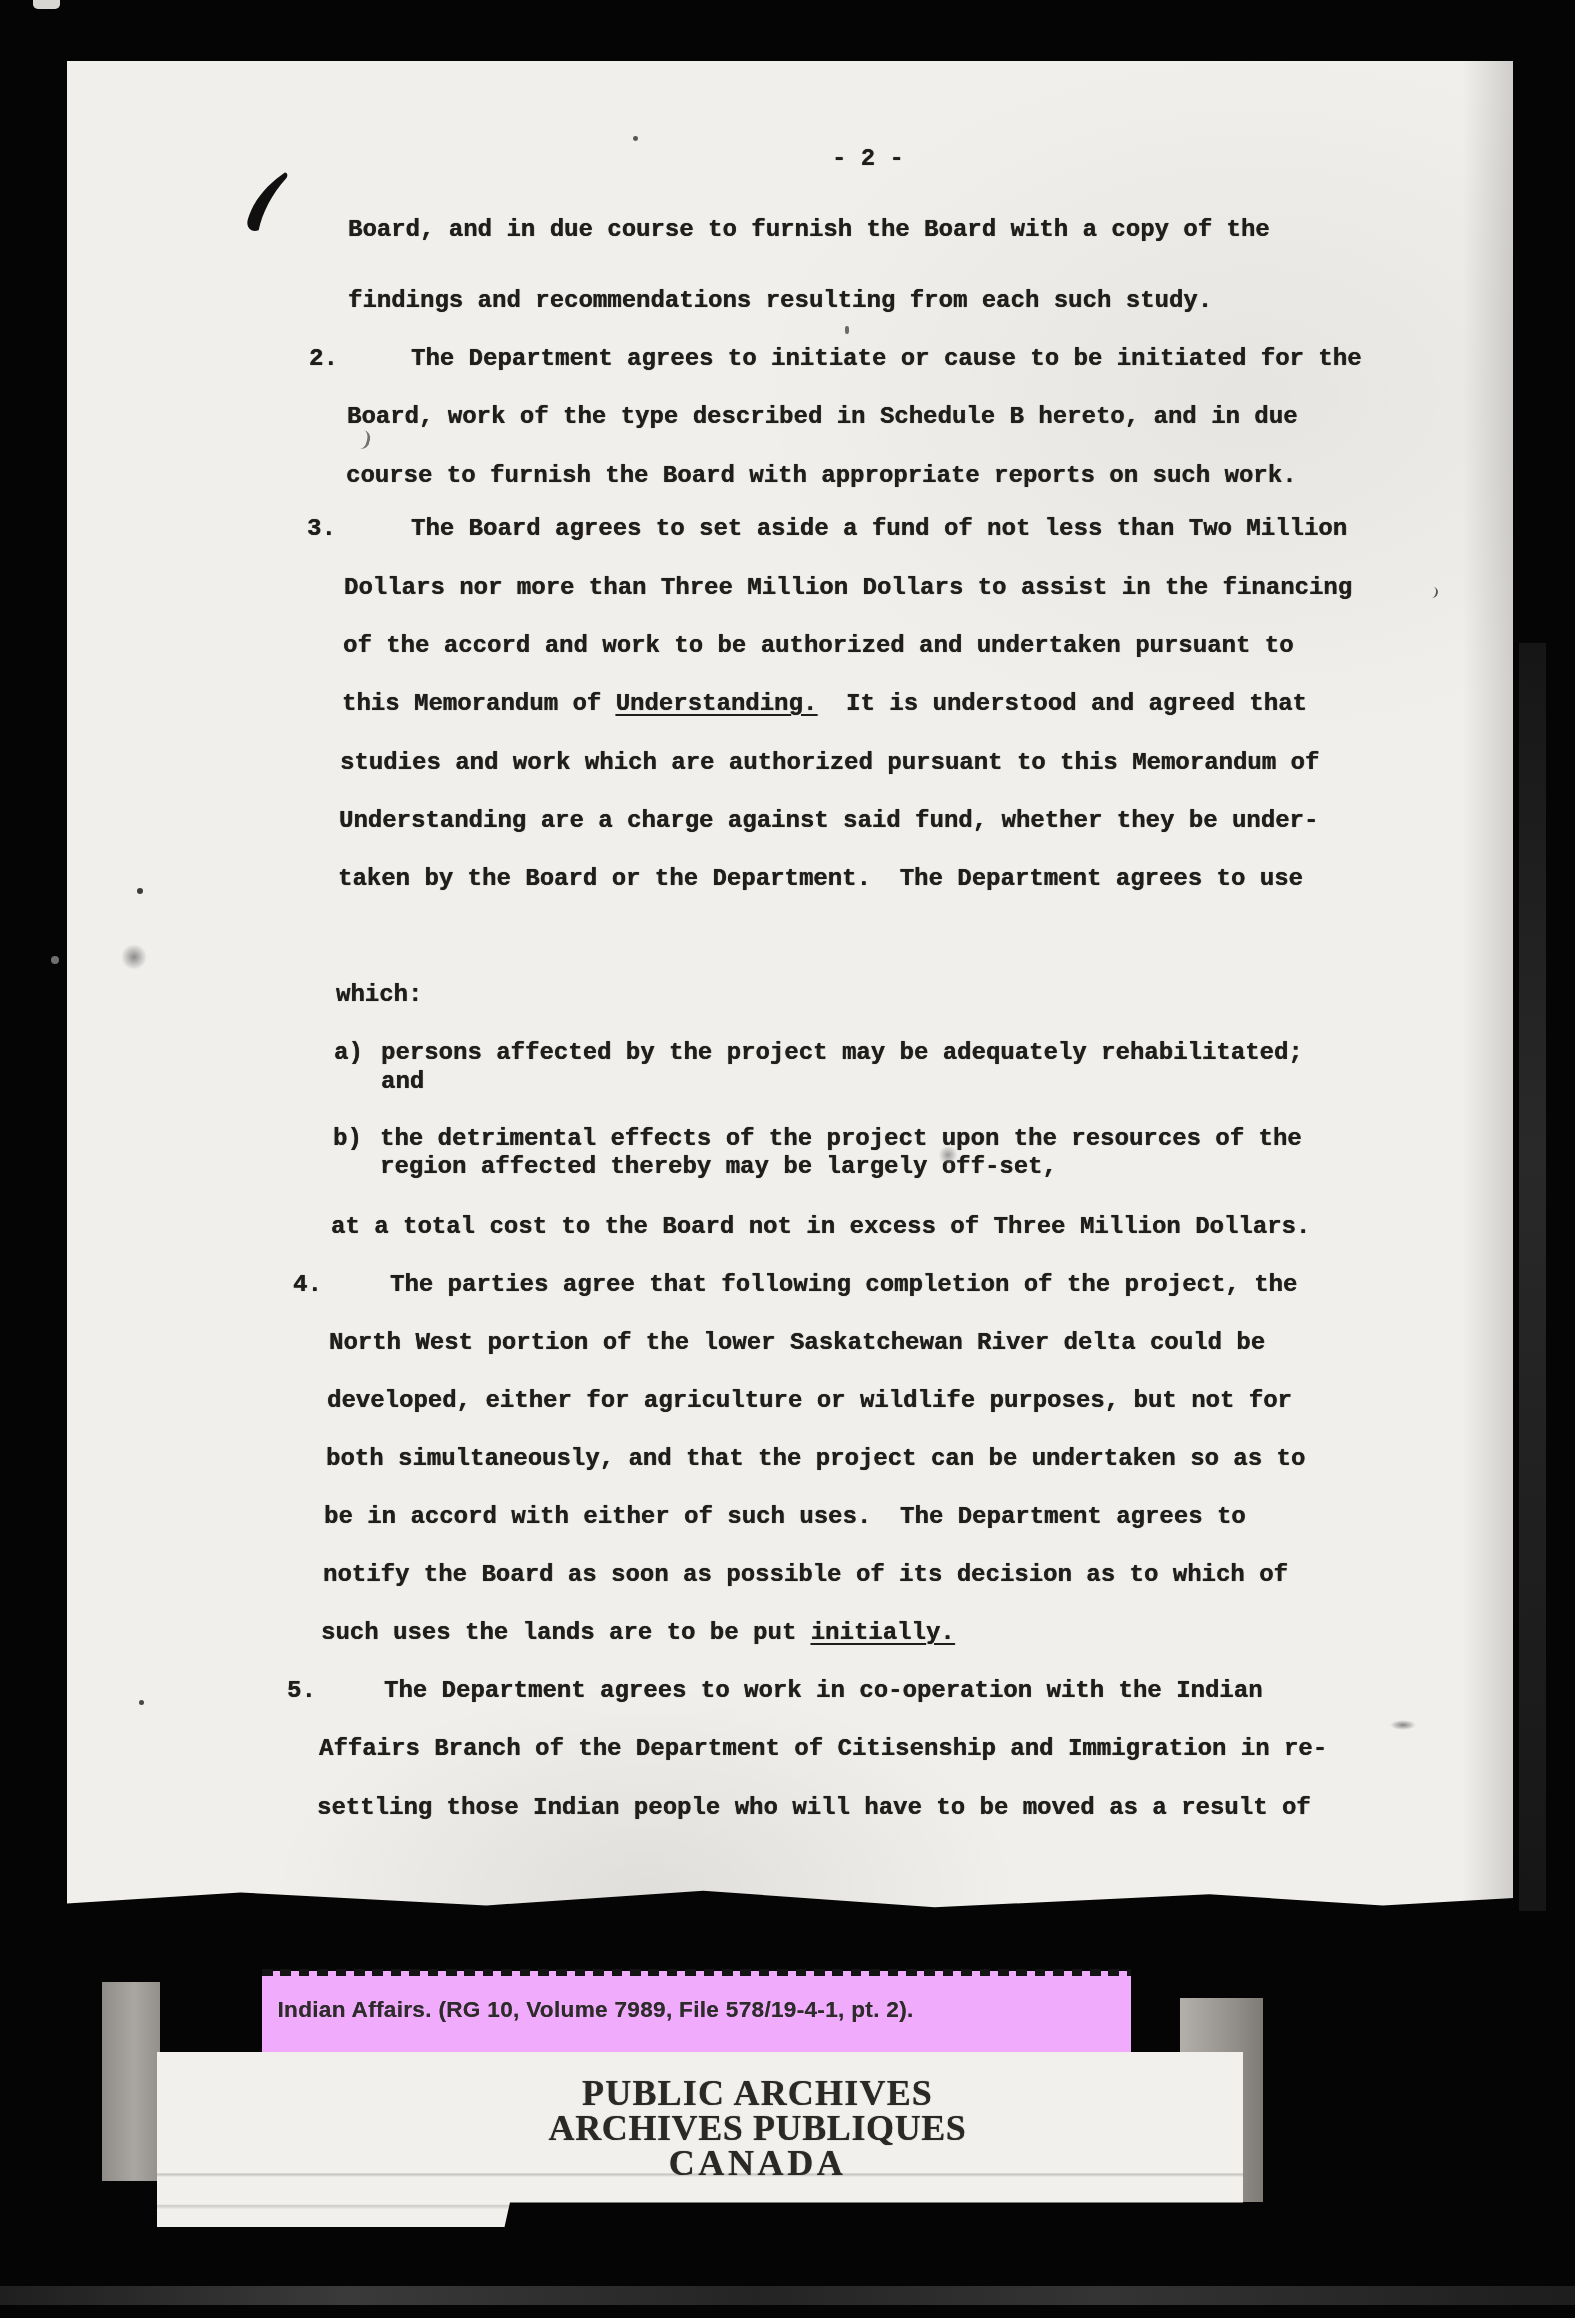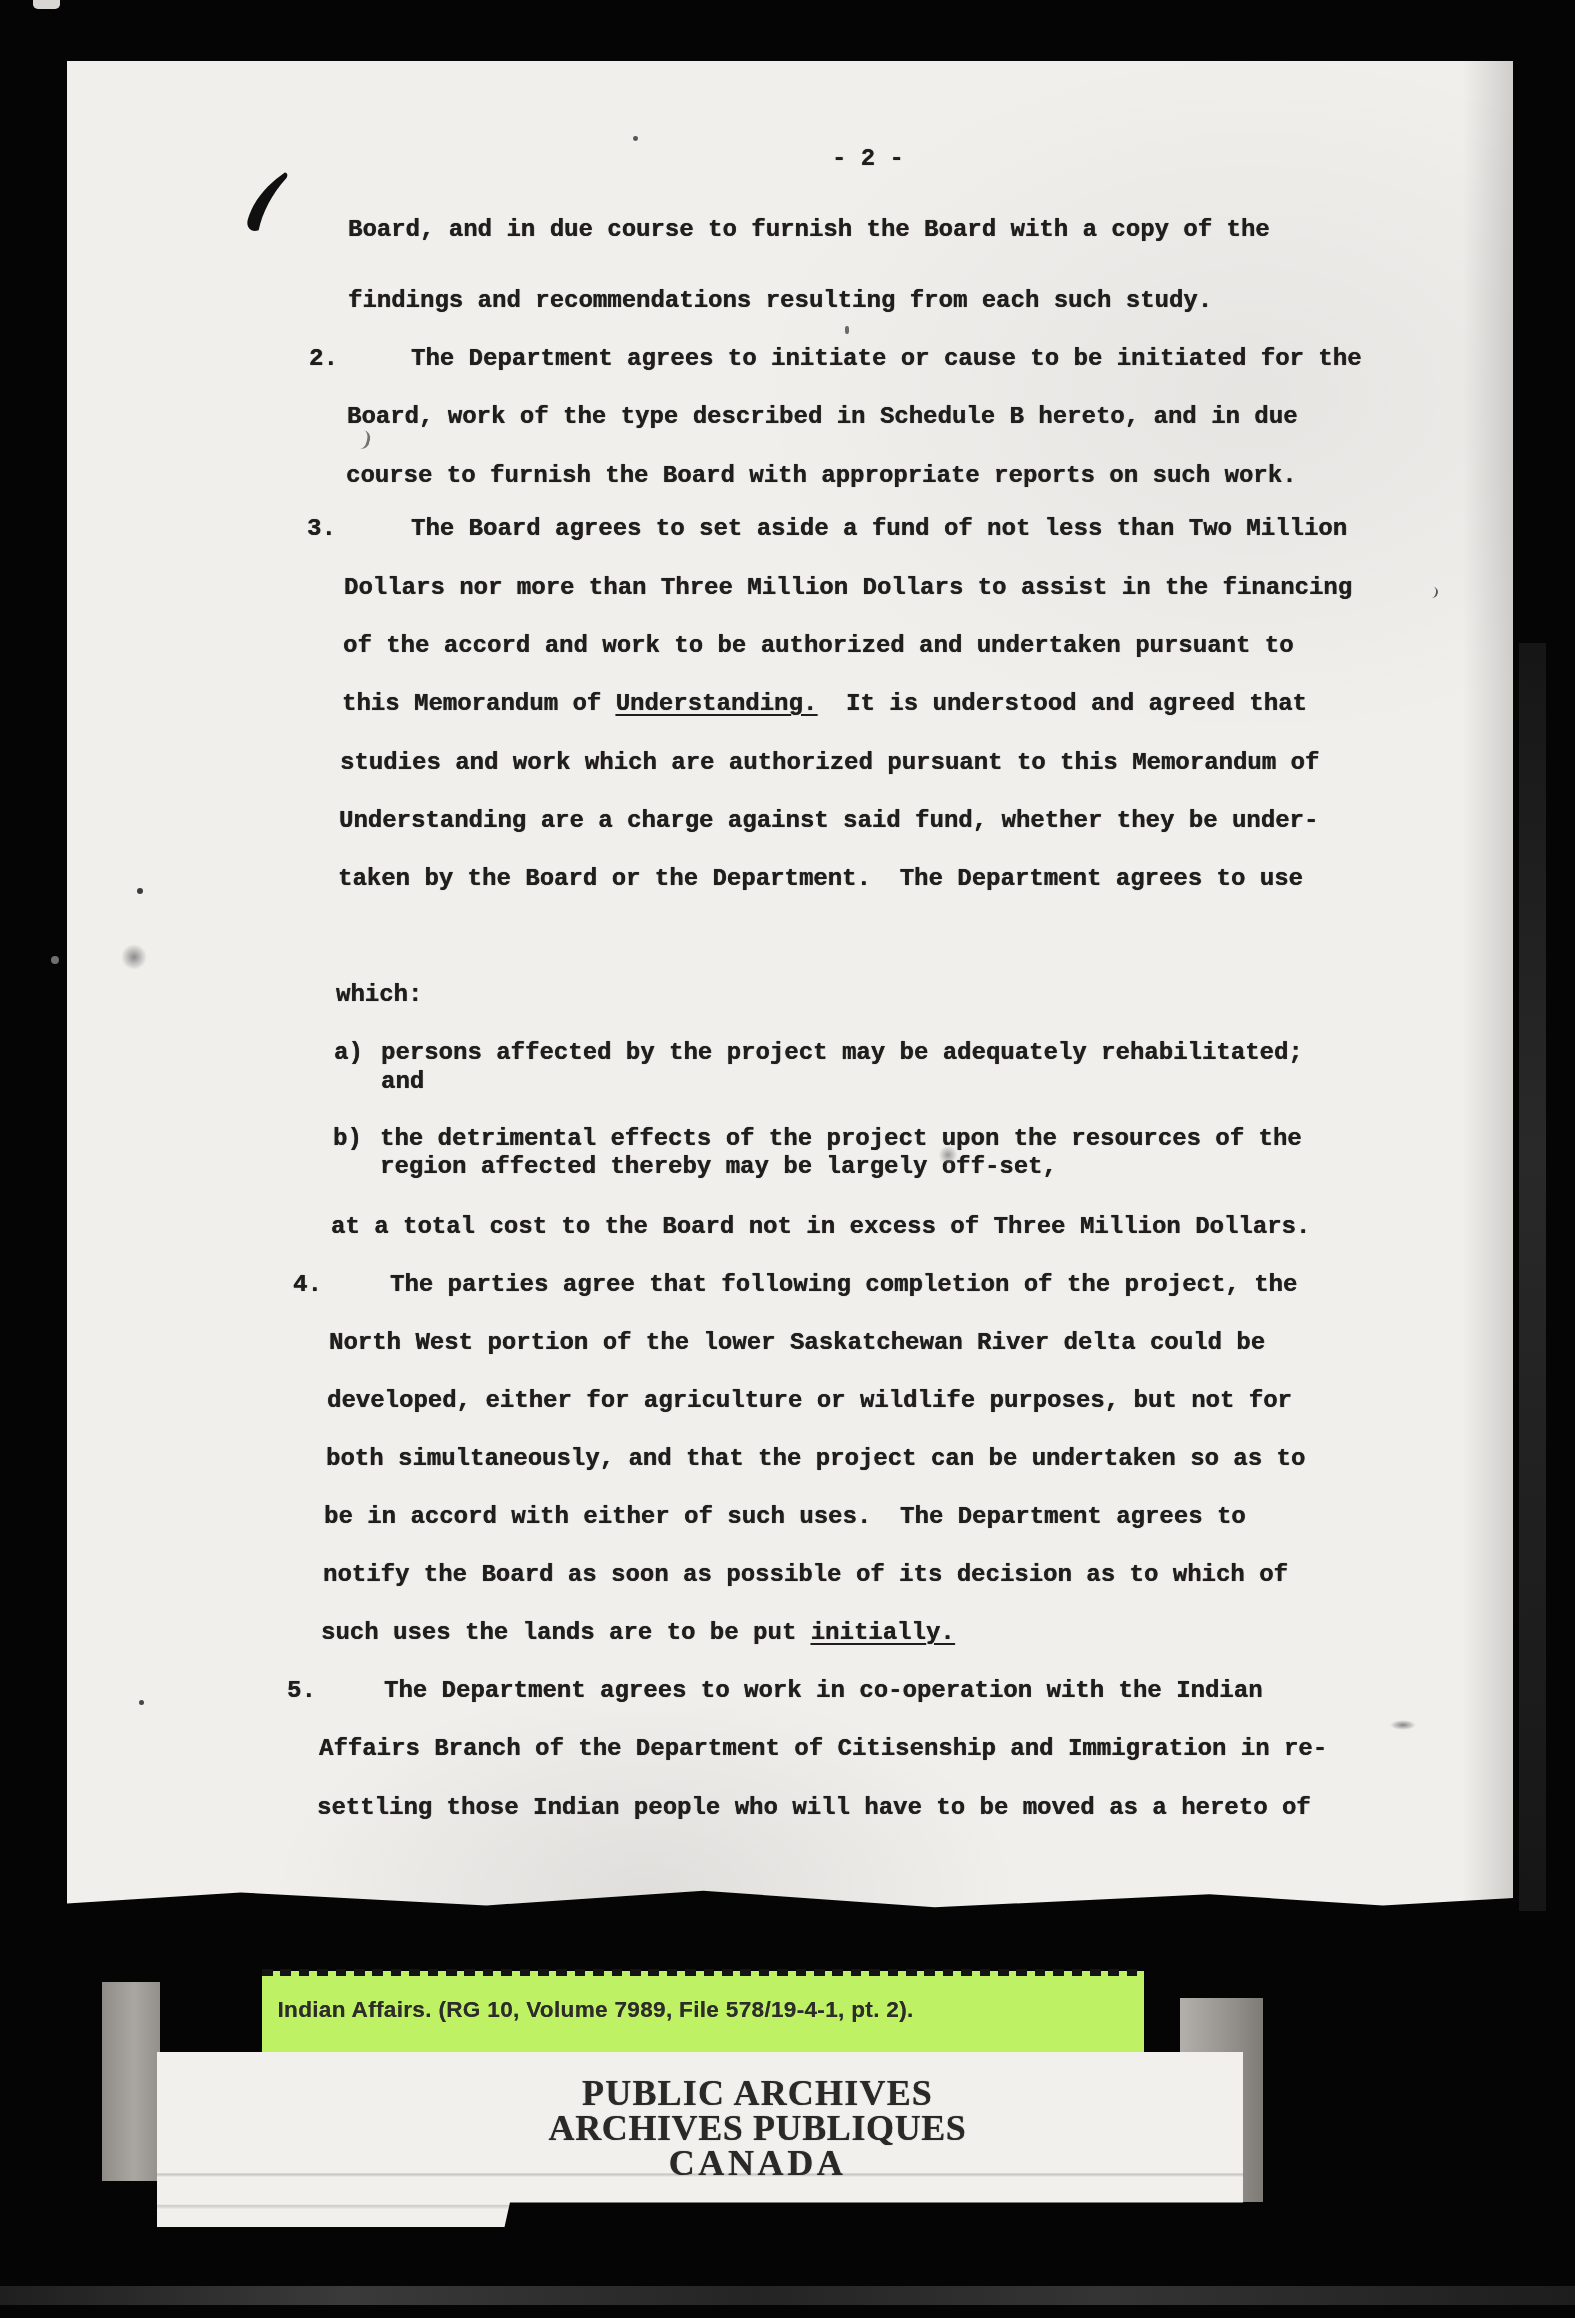--- a/index.html
+++ b/index.html
@@ -39,21 +39,21 @@
   .sp4{left:139px;top:1700px;width:5.4px;height:5.4px;background:#474747;}
   .sp5{left:845px;top:326px;width:4.2px;height:8.3px;background:#6a6a6a;border-radius:40%;}
   .sp6{left:938px;top:1146px;width:20px;height:18px;background:radial-gradient(circle,#9a9a9a 0%,rgba(154,154,154,0) 70%);}
   .sp7{left:1390px;top:1720px;width:26px;height:9.5px;background:radial-gradient(ellipse,#858585 0%,rgba(133,133,133,0) 70%);}
   .sp8{left:33px;top:0;width:27px;height:9px;background:#d8d6d2;border-radius:0 0 4.8px 4.8px;}
   .sp9{left:51px;top:956px;width:8.3px;height:8.3px;background:#6f6f6f;}
   .sp10{left:633px;top:136px;width:4.8px;height:4.8px;background:#565656;}
   .sp11{left:1430px;top:587px;width:6px;height:10.7px;border-right:2.4px solid #555;border-radius:0 6px 6px 0;transform:rotate(10deg);background:transparent;}
 
   
-  .citation-slip{position:absolute;left:262px;top:1971px;width:869px;height:104px;background:#bef264;padding-left:13px;}
+  .citation-slip{position:absolute;left:262px;top:1971px;width:869px;height:104px;background:#f0abfc;}
   .citation-slip::before{content:"";position:absolute;left:0;top:-1.8px;width:100%;height:7.1px;
       background:repeating-linear-gradient(90deg,#141414 0 10.7px,rgba(20,20,20,0) 10.7px 18.4px);}
   .citation-text{position:absolute;left:15.5px;top:26px;font-family:"Liberation Sans",sans-serif;
       font-size:22.6px;font-weight:700;color:#2e2c2a;letter-spacing:0.3px;white-space:pre;
       text-shadow:0 0 0.6px rgba(46,44,42,.7);}
 
   
   .left-scrap{position:absolute;left:102px;top:1982px;width:58px;height:199px;
       background:linear-gradient(90deg,#8f8c87,#aaa7a2 55%,#93908b);}
   .right-scrap{position:absolute;left:1180px;top:1998px;width:83px;height:204px;
@@ -114,21 +114,21 @@
       <div class="tline" style="left: 390px; top: 1271px;">The parties agree that following completion of the project, the</div>
       <div class="tline" style="left: 329px; top: 1329px;">North West portion of the lower Saskatchewan River delta could be</div>
       <div class="tline" style="left: 327px; top: 1387px;">developed, either for agriculture or wildlife purposes, but not for</div>
       <div class="tline" style="left: 326px; top: 1445px;">both simultaneously, and that the project can be undertaken so as to</div>
       <div class="tline" style="left: 324px; top: 1503px;">be in accord with either of such uses.  The Department agrees to</div>
       <div class="tline" style="left: 323px; top: 1561px;">notify the Board as soon as possible of its decision as to which of</div>
       <div class="tline" style="left: 321px; top: 1619px;"><span>such uses the lands are to be put </span><span class="u">initially.</span></div>
       <div class="tline" style="left: 287px; top: 1677px;">5.</div>
       <div class="tline" style="left: 384px; top: 1677px;">The Department agrees to work in co-operation with the Indian</div>
       <div class="tline" style="left: 319px; top: 1735px;">Affairs Branch of the Department of Citisenship and Immigration in re-</div>
-      <div class="tline" style="left: 317px; top: 1794px;">settling those Indian people who will have to be moved as a hereto of</div>
+      <div class="tline" style="left: 317px; top: 1794px;">settling those Indian people who will have to be moved as a result of</div>
     </div>
 
   <div class="page-number">- 2 -</div>
 
   <svg class="ink-mark" viewBox="0 0 84 112">
     <path d="M72,4 C46,22 20,48 10,82 C6,95 14,106 28,101 C34,72 50,40 74,14 C78,9 76,4 72,4 Z" fill="#101010"></path>
   </svg>
 
   <div class="speck sp1"></div>
   <div class="speck sp2"></div>

